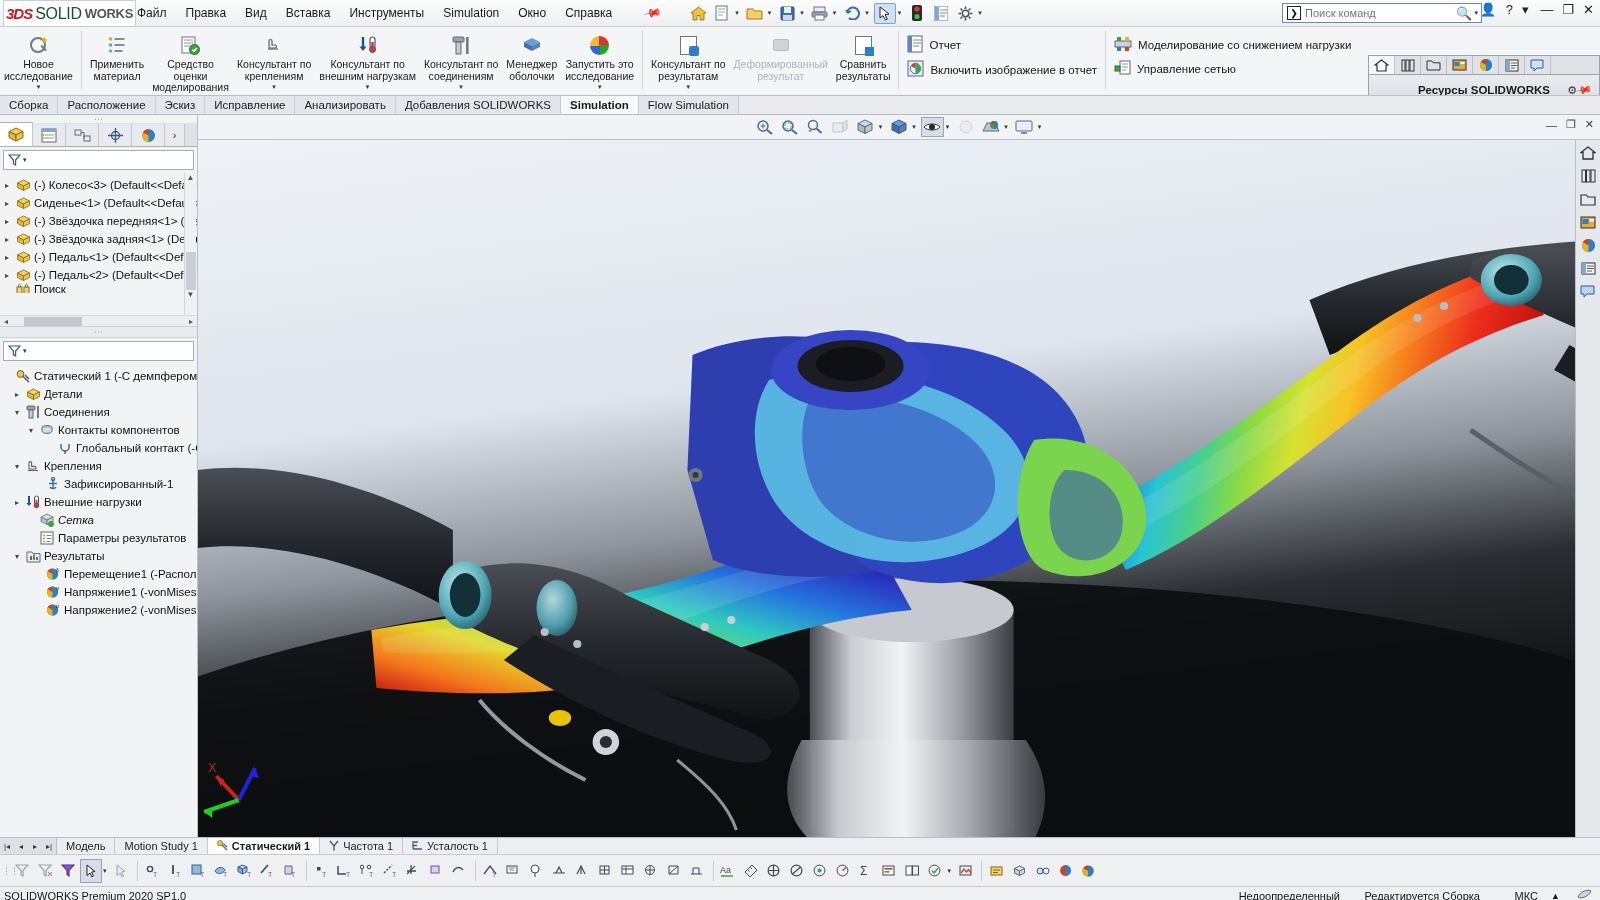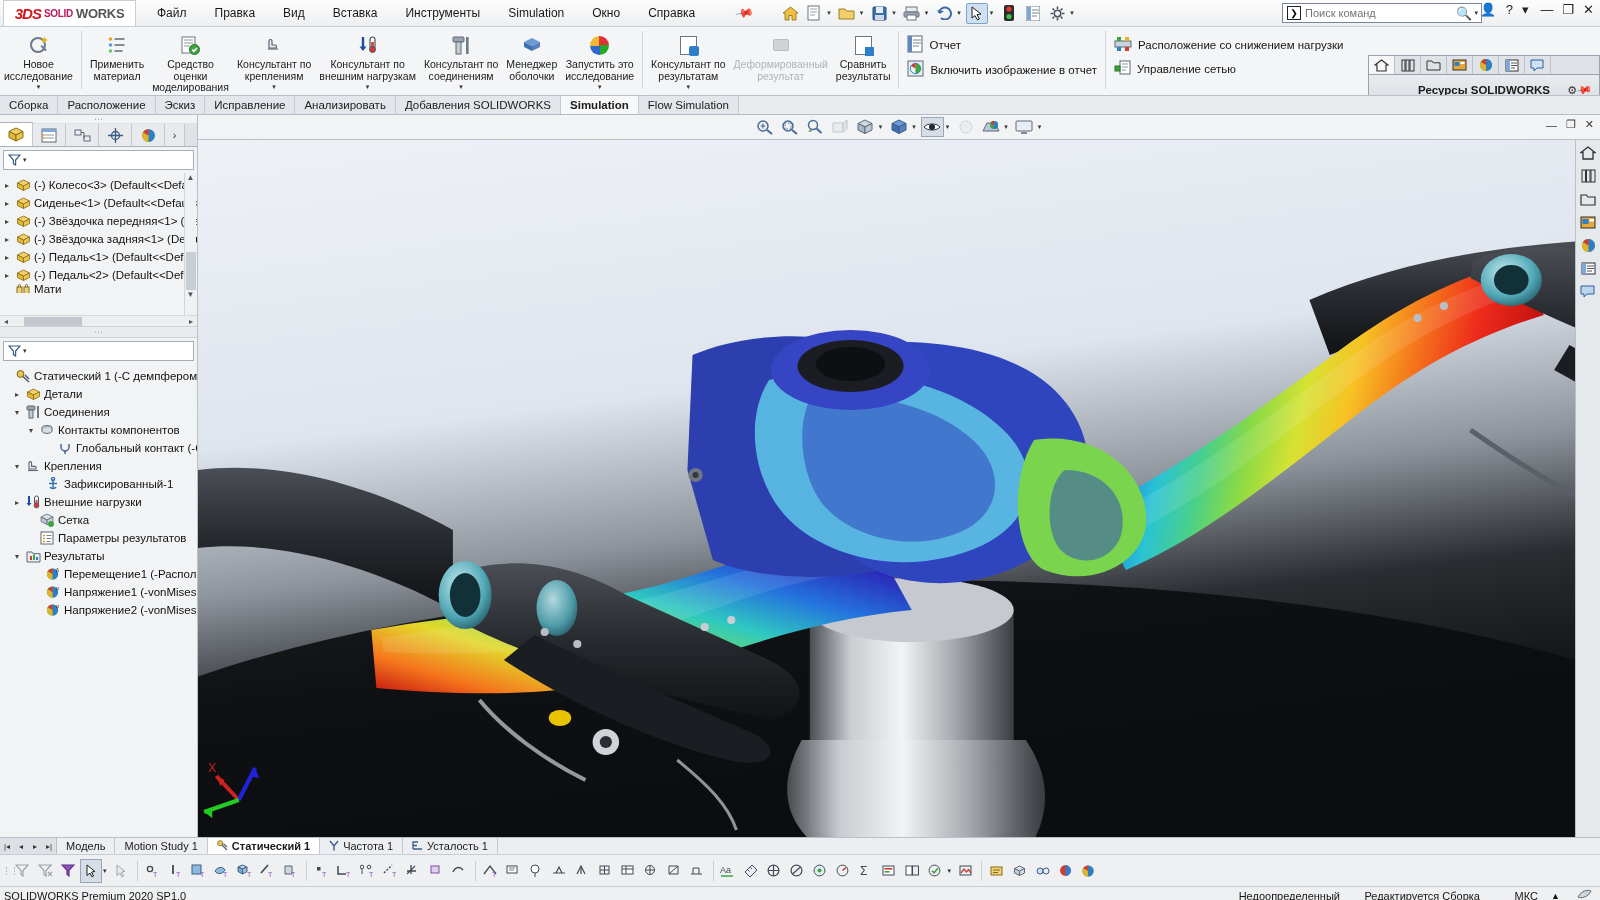--- a/index.html
+++ b/index.html
@@ -17,23 +17,23 @@
     border-bottom: 1px solid #c7cdd4;
     display: flex; align-items: center; position: relative;
   }
   .sw-logo {
     width: 133px; height: 26px; background: #fff;
     border: 1px solid #c8ced6; border-bottom: none;
     display: flex; align-items: center; justify-content: center; gap: 3px;
     margin-left: 3px;
   }
   .sw-logo .ds { color: #d0161c; font-weight: bold; font-size: 15px; font-style: italic; letter-spacing:-1px;}
-  .sw-logo .sol { color: #be185d; font-weight: bold; font-size: 10px; letter-spacing: -0.3px;}
+  .sw-logo .sol { color: #14532d; font-weight: normal; font-size: 16px; letter-spacing: -0.3px;}
   .sw-logo .wks { color: #555; font-weight: bold; font-size: 13px; letter-spacing: -0.3px;}
-  .menubar { display: flex; align-items: center; gap: 26px; margin-left: 20px; }
+  .menubar { display: flex; align-items: center; gap: 17px; }
   .menubar span { font-size: 12px; color: #1a1a1a; cursor: default; padding: 2px 1px;}
   .pin-icon { margin-left: 14px; color: #2d6fb5; font-size: 13px; transform: rotate(35deg); }
   .tb-tools { display: flex; align-items: center; gap: 2px; margin-left: 26px; }
   .tbi {
     width: 22px; height: 21px; display: inline-flex;
     align-items: center; justify-content: center; position: relative;
   }
   .tbi.sel { background: #cfe0f2; border: 1px solid #7da2cc; border-radius: 2px;}
   .caret { font-size: 7px; color: #333; margin: 0 3px 0 0; }
   .doc-title {
@@ -494,21 +494,21 @@
       <div class="ritem">
         <span class="ico">
           <svg width="18" height="17" viewBox="0 0 18 17">
               <rect x="1" y="6" width="16" height="6" fill="#c9d3de" stroke="#5f6974"></rect>
               <rect x="3" y="2" width="4" height="4" fill="#3fa33f"></rect>
               <rect x="11" y="2" width="4" height="4" fill="#e0b32a"></rect>
               <rect x="3" y="12" width="4" height="4" fill="#2f7ec7"></rect>
               <rect x="11" y="12" width="4" height="4" fill="#d23b32"></rect>
             </svg>
         </span>
-        <span class="lbl">Расположение со снижением нагрузки</span>
+        <span class="lbl">Моделирование со снижением нагрузки</span>
       </div>
       <div class="ritem">
         <span class="ico">
           <svg width="17" height="17" viewBox="0 0 17 17">
               <rect x="6" y="2" width="10" height="13" fill="#fff" stroke="#5f6974"></rect>
               <path d="M8 5h6M8 8h6M8 11h4" stroke="#8d96a0"></path>
               <rect x="1" y="7" width="5" height="5" fill="#3fa33f" stroke="#247524"></rect>
             </svg>
         </span>
         <span class="lbl">Управление сетью</span>
@@ -708,21 +708,21 @@
       </div>
       <div class="trow" style="overflow:hidden;height:9px;">
         <span class="tarrow"></span>
         <span class="ticon">
             <svg width="14" height="12" viewBox="0 0 14 12">
               <rect x="1" y="4" width="5" height="7" fill="#e8d27a" stroke="#8a6a10"></rect>
               <rect x="8" y="4" width="5" height="7" fill="#e8d27a" stroke="#8a6a10"></rect>
               <path d="M2.5 4V2.5a1 1 0 0 1 2 0V4M9.5 4V2.5a1 1 0 0 1 2 0V4" fill="none" stroke="#8a6a10"></path>
             </svg>
           </span>
-        <span class="tlabel">Мати</span>
+        <span class="tlabel">Поиск</span>
       </div>
       <div class="tree-scroll-v" style="top:0;bottom:0;">
         <div style="font-size:8px;text-align:center;color:#555;">▲</div>
         <div style="height:70px;"></div>
         <div style="width:10px;height:38px;background:#c8ced5;margin:0 auto;"></div>
         <div style="font-size:8px;text-align:center;color:#555;">▼</div>
       </div>
     </div>
 
     <div class="hr-scroll">
@@ -830,21 +830,21 @@
               <path d="M4 1v8" stroke="#1b4f9c" stroke-width="2"></path>
               <path d="M1.5 8L4 11l2.5-3z" fill="#1b4f9c"></path>
               <rect x="9.5" y="1" width="4" height="9" rx="2" fill="#fff" stroke="#4a5560" stroke-width="1"></rect>
               <rect x="10.5" y="5" width="2" height="5" fill="#d23b32"></rect>
               <circle cx="11.5" cy="10.5" r="2.4" fill="#d23b32" stroke="#4a5560" stroke-width=".8"></circle>
             </svg>
           </span>
         <span class="tlabel">Внешние нагрузки</span>
       </div>
 
-      <div class="trow" style="padding-left:24px;">
+      <div class="trow" style="padding-left:24px;font-style:italic;">
         <span class="tarrow"></span>
         <span class="ticon">
             <svg width="15" height="14" viewBox="0 0 15 14">
               <path d="M7 1l6 3-6 3-6-3z" fill="#d6dee6" stroke="#5f6974" stroke-width=".8"></path>
               <path d="M1 4v4.5l6 3V7z" fill="#bcc7d2" stroke="#5f6974" stroke-width=".8"></path>
               <path d="M13 4v4.5l-6 3V7z" fill="#cad3dc" stroke="#5f6974" stroke-width=".8"></path>
               <circle cx="11" cy="11" r="3" fill="#3fa33f"></circle>
             </svg>
           </span>
         <span class="tlabel">Сетка</span>

